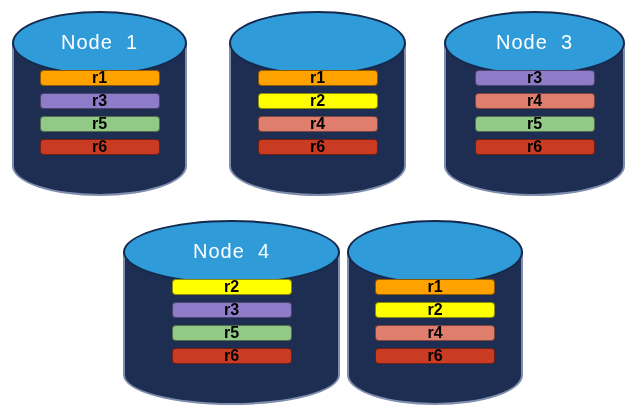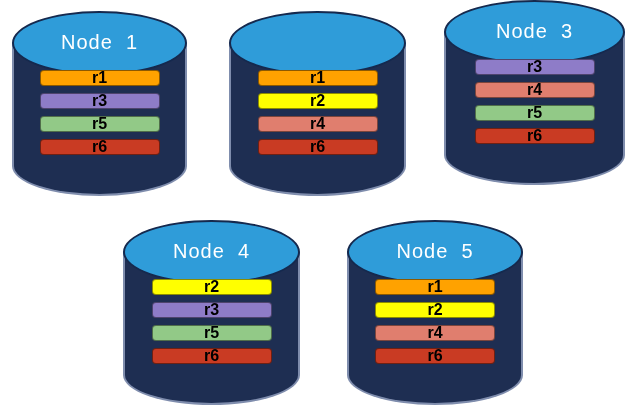--- a/index.html
+++ b/index.html
@@ -15,22 +15,22 @@
     background: #ffffff;
     overflow: hidden;
   }
   .node {
     position: absolute;
     height: 185px;
   }
   
   .node1 { left: 12px;  top: 11px;  width: 175px; }
   .node2 { left: 229px; top: 11px;  width: 177px; }
-  .node3 { left: 444px; top: 0;  width: 181px; }
-  .node4 { left: 123px; top: 220px; width: 177px; }
+  .node3 { left: 444px; top: 11px;  width: 181px; }
+  .node4 { left: 123px; top: 220px; width: 177px; padding-left: 40px; }
   .node5 { left: 347px; top: 220px; width: 176px; }
 
   .cyl-body {
     position: absolute;
     left: 0; right: 0;
     top: 32px; bottom: 0;
     background: #1E2E52;
     border-left: 2px solid rgba(145,158,190,0.85);
     border-right: 2px solid rgba(145,158,190,0.85);
     border-bottom: 2px solid rgba(145,158,190,0.85);
@@ -128,21 +128,20 @@
         <div class="bar" style="background: rgb(255, 255, 0);">r2</div>
         <div class="bar" style="background: rgb(142, 124, 200);">r3</div>
         <div class="bar" style="background: rgb(146, 201, 135);">r5</div>
         <div class="bar" style="background: rgb(201, 59, 35);">r6</div>
       </div>
     </div>
 
     <div class="node node5">
       <div class="cyl-body"></div>
       <div class="cyl-top"></div>
-      <div class="node-title">Node  5</div>
       <div class="bars">
         <div class="bar" style="background: rgb(255, 162, 0);">r1</div>
         <div class="bar" style="background: rgb(255, 255, 0);">r2</div>
         <div class="bar" style="background: rgb(224, 126, 110);">r4</div>
         <div class="bar" style="background: rgb(201, 59, 35);">r6</div>
       </div>
     </div>
   </div>
 
 </body></html>

